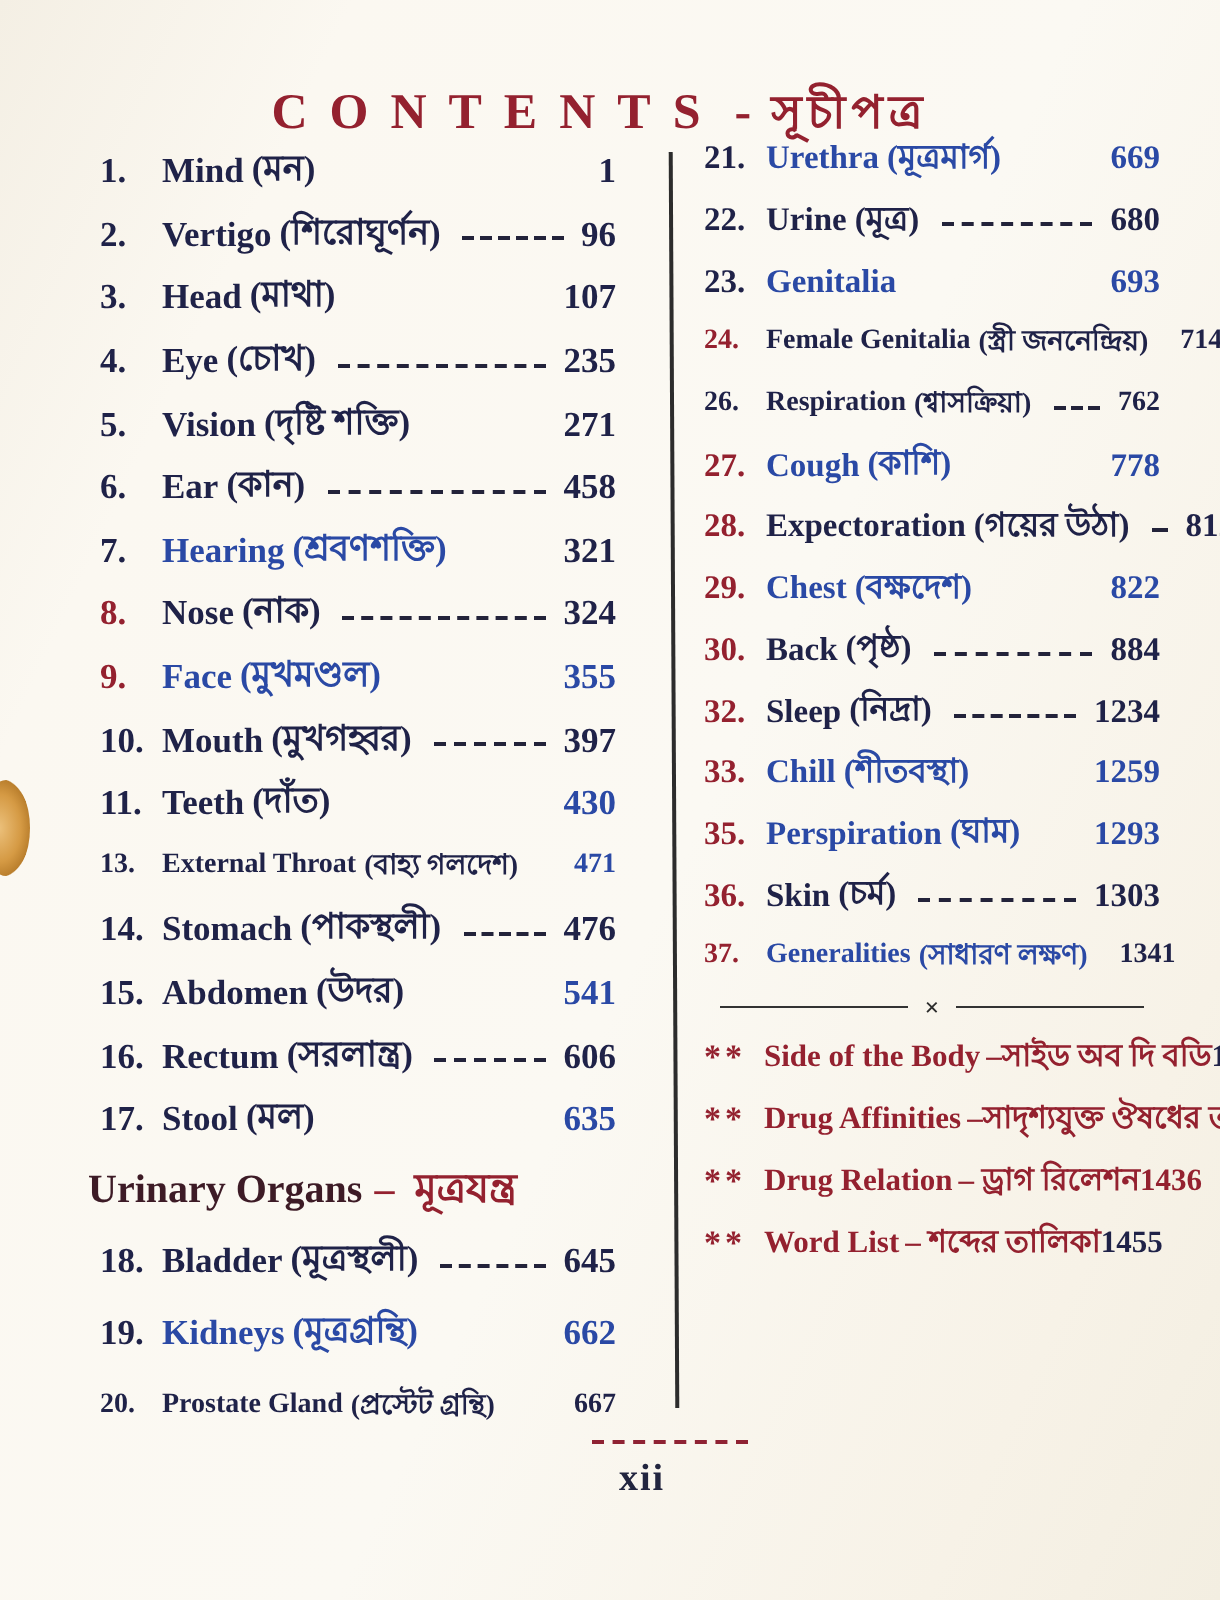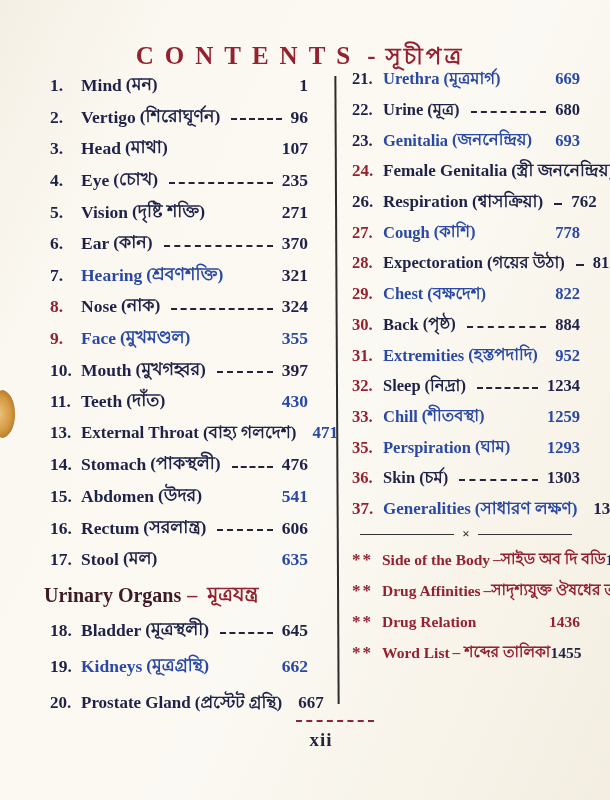--- a/index.html
+++ b/index.html
@@ -22,21 +22,21 @@
   .title .sep { margin:0 6px; }
   .title .bn  { letter-spacing:3px; font-size:23px; }
 
   .col { position:absolute; }
   .col-left  { left:50px; top:70px; width:258px; }
   .col-right { left:352px; top:64px; width:228px; }
 
   .row { display:flex; align-items:center; height:31.6px; font-size:17.5px; white-space:nowrap; }
   .col-right .row { height:30.7px; font-size:16.5px; }
   #left-rows-b .row { height:36px; }
-  .row.tight { font-size:17px; }
+  .row.tight { font-size:14px; }
 
   .num { flex:0 0 31px; }
   .bn  { margin-left:4px; }
   .leader {
     flex:1 1 auto; min-width:8px; align-self:center;
     border-bottom:2.6px dashed #23233a;
     margin:0 9px 0 11px; transform:translateY(2px);
   }
   .leader.hide { visibility:hidden; margin:0 4px; }
   .pageno { margin-left:auto; flex:0 0 auto; text-align:right; }
@@ -122,21 +122,21 @@
     <span class="label c-dark">Vision</span>
           <span class="bn c-dark">(দৃষ্টি শক্তি)</span>
     <span class="leader hide"></span>
     <span class="pageno c-dark">271</span>
   </div>
         <div class="row">
     <span class="num c-dark">6.</span>
     <span class="label c-dark">Ear</span>
           <span class="bn c-dark">(কান)</span>
     <span class="leader"></span>
-    <span class="pageno c-dark">370</span>
+    <span class="pageno c-dark">458</span>
   </div>
         <div class="row">
     <span class="num c-dark">7.</span>
     <span class="label c-blue">Hearing</span>
           <span class="bn c-blue">(শ্রবণশক্তি)</span>
     <span class="leader hide"></span>
     <span class="pageno c-dark">321</span>
   </div>
         <div class="row">
     <span class="num c-maroon">8.</span>
@@ -244,21 +244,20 @@
         <div class="row">
     <span class="num c-dark">22.</span>
     <span class="label c-dark">Urine</span>
           <span class="bn c-dark">(মূত্র)</span>
     <span class="leader"></span>
     <span class="pageno c-dark">680</span>
   </div>
         <div class="row">
     <span class="num c-dark">23.</span>
     <span class="label c-blue">Genitalia</span>
-          <span class="bn c-blue">(জননেন্দ্রিয়)</span>
     <span class="leader hide"></span>
     <span class="pageno c-blue">693</span>
   </div>
         <div class="row tight">
     <span class="num c-maroon">24.</span>
     <span class="label c-dark">Female Genitalia</span>
           <span class="bn c-dark">(স্ত্রী জননেন্দ্রিয়)</span>
     <span class="leader hide"></span>
     <span class="pageno c-dark">714</span>
   </div>
@@ -289,27 +288,20 @@
           <span class="bn c-blue">(বক্ষদেশ)</span>
     <span class="leader hide"></span>
     <span class="pageno c-blue">822</span>
   </div>
         <div class="row">
     <span class="num c-maroon">30.</span>
     <span class="label c-dark">Back</span>
           <span class="bn c-dark">(পৃষ্ঠ)</span>
     <span class="leader"></span>
     <span class="pageno c-dark">884</span>
-  </div>
-        <div class="row">
-    <span class="num c-maroon">31.</span>
-    <span class="label c-blue">Extremities</span>
-          <span class="bn c-blue">(হস্তপদাদি)</span>
-    <span class="leader hide"></span>
-    <span class="pageno c-blue">952</span>
   </div>
         <div class="row">
     <span class="num c-maroon">32.</span>
     <span class="label c-dark">Sleep</span>
           <span class="bn c-dark">(নিদ্রা)</span>
     <span class="leader"></span>
     <span class="pageno c-dark">1234</span>
   </div>
         <div class="row">
     <span class="num c-maroon">33.</span>
@@ -354,20 +346,21 @@
   </div>
         <div class="extra-row">
     <span class="marker">**</span>
     <span class="label">Drug Affinities</span>
           <span class="bn">–সাদৃশ্যযুক্ত ঔষধের তালিকা</span>
 
   </div>
         <div class="extra-row">
     <span class="marker">**</span>
     <span class="label">Drug Relation</span>
+          <span class="bn">– ড্রাগ রিলেশন</span>
     <span class="pageno c-maroon">1436</span>
   </div>
         <div class="extra-row">
     <span class="marker">**</span>
     <span class="label">Word List</span>
           <span class="bn">– শব্দের তালিকা</span>
     <span class="pageno c-dark">1455</span>
   </div>
       </div>
   </div>

